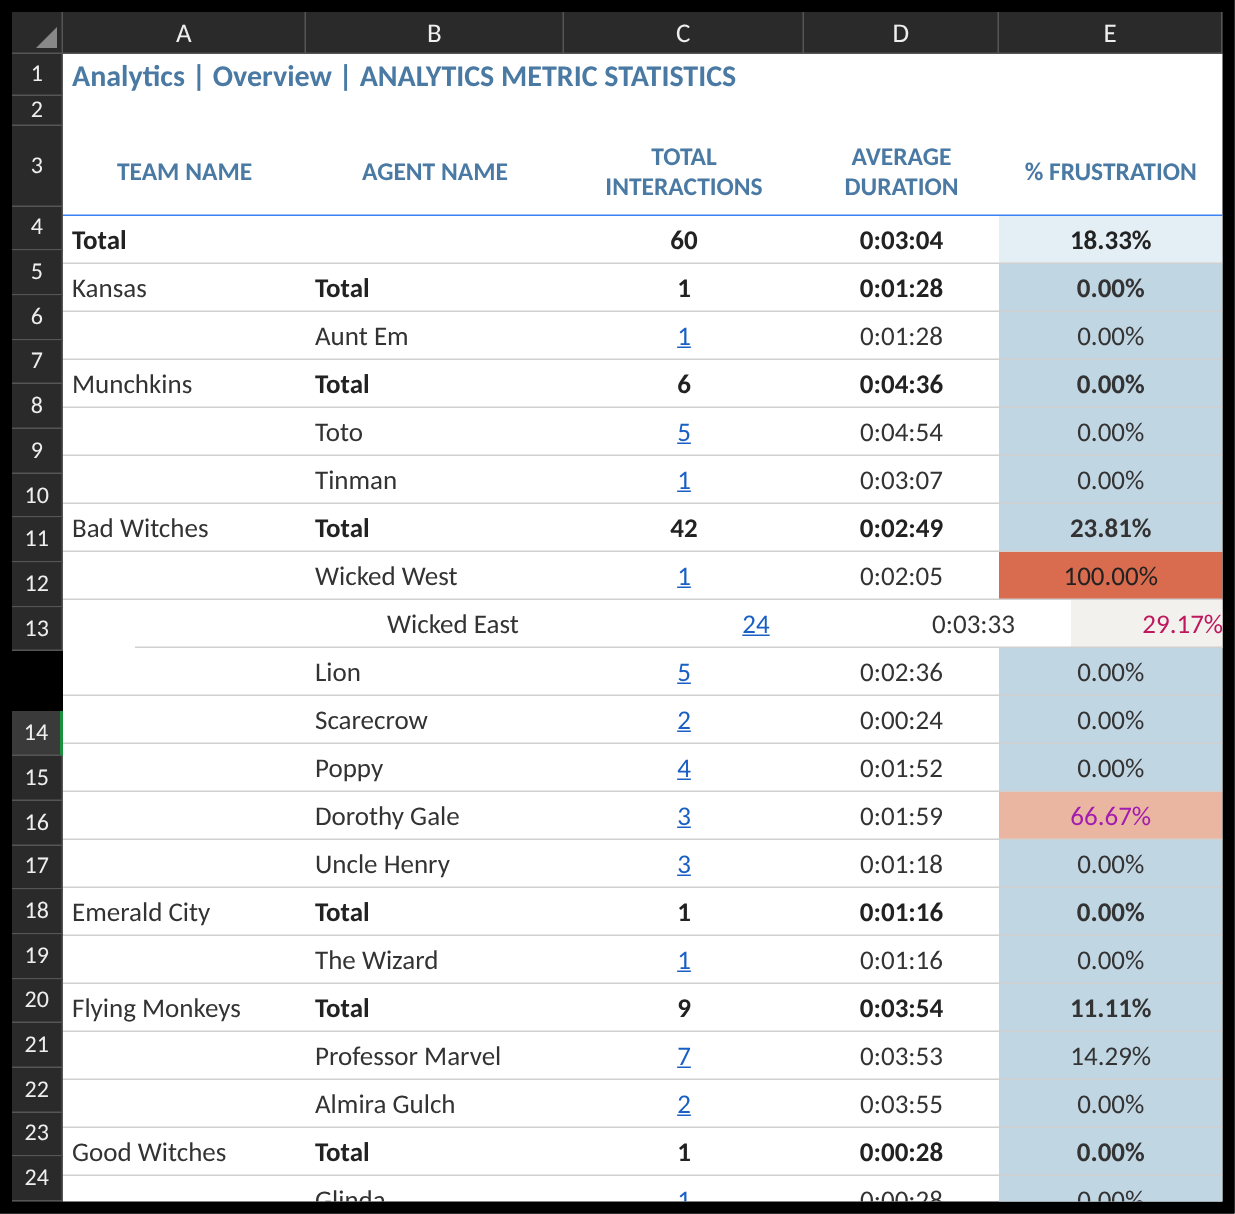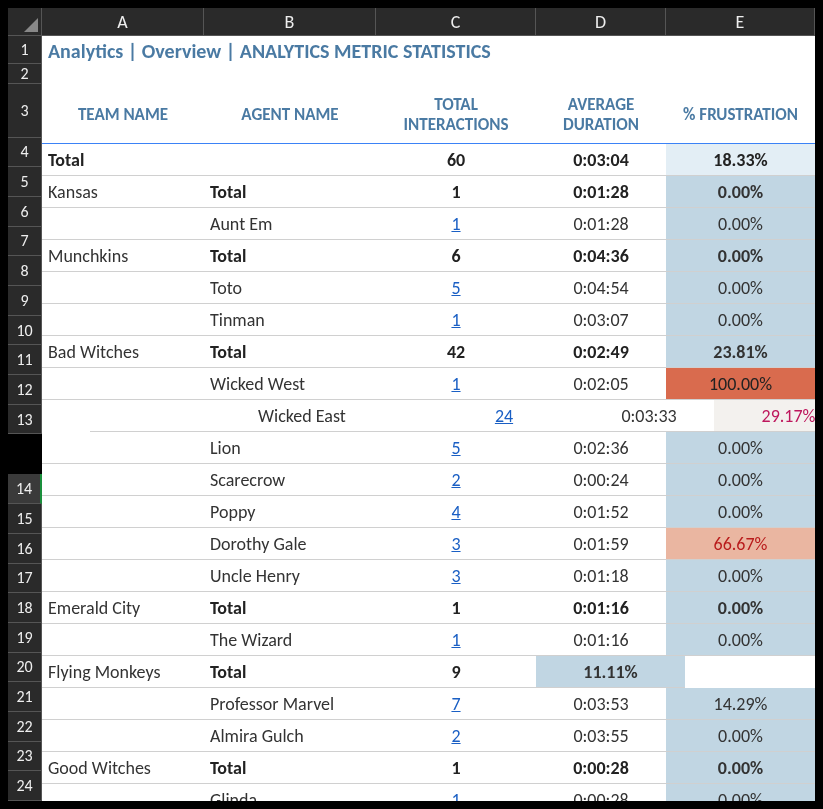--- a/index.html
+++ b/index.html
@@ -119,21 +119,21 @@
 
   .bold { font-weight: 700; color: #222; }
   .link { color: #1a5fc4; text-decoration: underline; }
 
   .frust-cell {
     background: #c1d6e3;
     color: #333;
   }
   .frust-light { background: #e3eef5; }
   .frust-red { background: #d96b4e; color: #222; }
-  .frust-redlight { background: #eab6a1; color: #b91c1c; }
+  .frust-redlight { background: #eab6a1; color: #a21caf; }
   .frust-faint { background: #f3f1ee; color: #be185d; }
 
   .total-row .cell { font-weight: 700; color: #222; }
 </style>
 </head>
 <body>
 
 <div class="frame">
 
   <div class="select-all"></div>
@@ -322,20 +322,21 @@
         <div class="cell colC">
           <span class="link">1</span>
         </div>
         <div class="cell colD">0:01:16</div>
         <div class="cell colE frust-cell">0.00%</div>
       </div>
       <div class="row" style="height: 32px;">
         <div class="cell colA">Flying Monkeys</div>
         <div class="cell colB bold">Total</div>
         <div class="cell colC bold">9</div>
+        <div class="cell colD bold">0:03:54</div>
         <div class="cell colE bold frust-cell">11.11%</div>
       </div>
       <div class="row" style="height: 32px;">
         <div class="cell colA"></div>
         <div class="cell colB">Professor Marvel</div>
         <div class="cell colC">
           <span class="link">7</span>
         </div>
         <div class="cell colD">0:03:53</div>
         <div class="cell colE frust-cell">14.29%</div>

